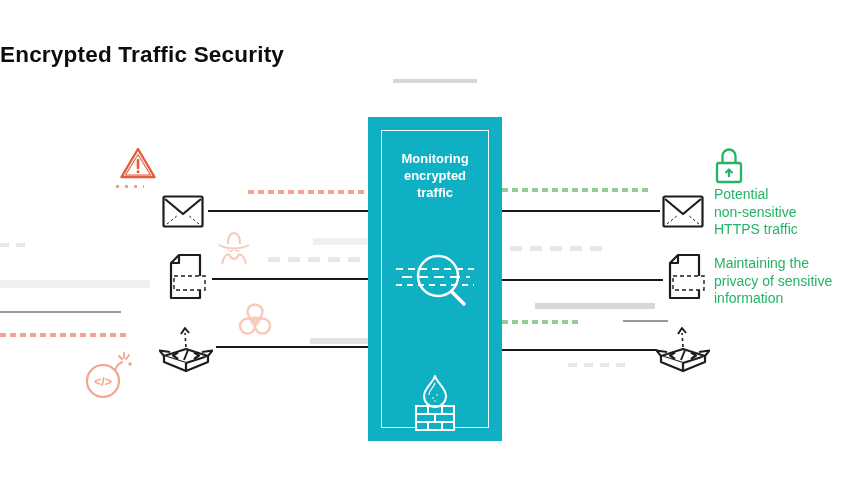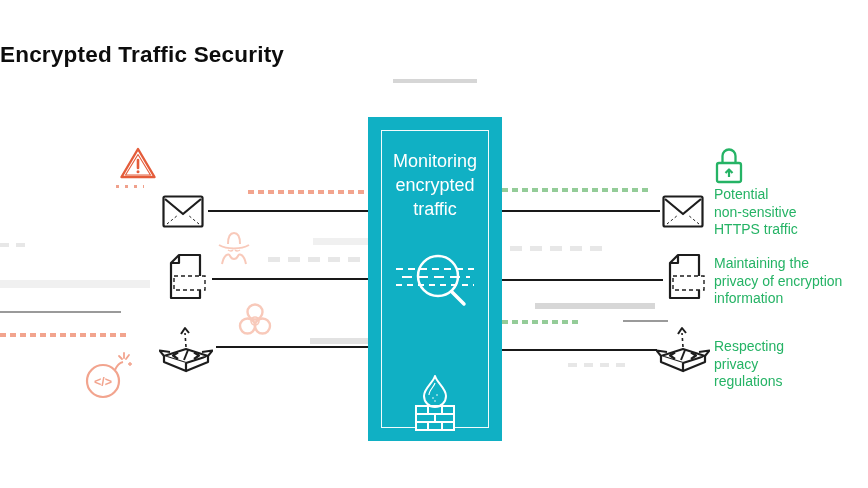--- a/index.html
+++ b/index.html
@@ -8,21 +8,21 @@
   .abs{position:absolute;}
   
   .title{left:0;top:42px;width:868px;text-align:left;font-size:22.5px;font-weight:700;
          color:#0d0d0d;letter-spacing:.2px;}
   .title-underline{left:393px;top:79px;width:84px;height:4px;background:#d6d6d6;}
   
   .panel{left:368px;top:117px;width:134px;height:324px;background:#10b0c4;z-index:3;}
   .panel-border{position:absolute;left:13px;top:13px;right:13px;bottom:13px;
                 border:1.5px solid rgba(255,255,255,.95);}
   .panel-label{position:absolute;left:0;top:33px;width:100%;text-align:center;color:#ffffff;
-               font-size:18px;font-weight:400;line-height:1.32;}
+               font-size:13px;font-weight:700;line-height:1.32;}
   .firewall-wrap{position:absolute;left:47px;top:288px;width:40px;height:26px;background:#10b0c4;z-index:2;}
   
   .lz{z-index:1;}
   .solid-line{height:2px;background:#191919;}
   .thin-gray-line{height:1.6px;background:#9a9a9a;}
   .dash-salmon{height:4px;background:repeating-linear-gradient(90deg,#f2a48e 0 6px,transparent 6px 10px);}
   .dash-green{height:4px;background:repeating-linear-gradient(90deg,#94cc98 0 6px,transparent 6px 10px);}
   .dash-gray{height:5px;background:repeating-linear-gradient(90deg,#e7e7e7 0 12px,transparent 12px 20px);}
   .dash-gray-sm{height:4px;background:repeating-linear-gradient(90deg,#e7e7e7 0 9px,transparent 9px 16px);}
   .bar-light{background:#f0f0f0;}
@@ -202,35 +202,32 @@
 
   <div class="abs icon" style="left:666px;top:253px;">
     <svg width="42" height="48" viewBox="0 0 42 48" stroke="#1d1d1d" fill="#ffffff">
       <path d="M12,2 H33 V45 H4 V10 Z" stroke-width="2.2" stroke-linejoin="round"></path>
       <path d="M12,2 V10 H4" fill="none" stroke-width="2.2" stroke-linejoin="round"></path>
       <rect x="7" y="23" width="31" height="14" stroke-width="1.4" stroke-dasharray="4 3"></rect>
     </svg>
   </div>
 
   <div class="abs right-caption multiline" style="left:714px;top:255px;">Maintaining the
-privacy of encryption
+privacy of sensitive
 information</div>
 
   <div class="abs icon" style="left:656px;top:324px;">
     <svg width="54" height="50" viewBox="0 0 54 50" stroke="#1d1d1d" fill="none">
       <path d="M27,23 L26,9" stroke-width="1.6" stroke-dasharray="3 3"></path>
       <path d="M22,10 L26,4 L30,9" stroke-width="2" stroke-linejoin="round"></path>
       <polygon points="5,32 27,25 49,32 27,39" fill="#ffffff" stroke-width="2.2" stroke-linejoin="round"></polygon>
       <path d="M5,32 L5,38 L27,47 L27,39" fill="#ffffff" stroke-width="2.2" stroke-linejoin="round"></path>
       <path d="M49,32 L49,38 L27,47" fill="#ffffff" stroke-width="2.2" stroke-linejoin="round"></path>
       <path d="M5,32 L0.5,26.5 L11,28" stroke-width="2" stroke-linejoin="round"></path>
       <path d="M49,32 L53.5,26.5 L43,28" stroke-width="2" stroke-linejoin="round"></path>
       <path d="M19,35 L14,31.5 L19,28.5" stroke-width="2.2" stroke-linejoin="round"></path>
       <path d="M35,35 L40,31.5 L35,28.5" stroke-width="2.2" stroke-linejoin="round"></path>
       <path d="M29,26 L25,36" stroke-width="2"></path>
     </svg>
   </div>
 
-  <div class="abs right-caption multiline" style="left:714px;top:338px;">Respecting
-privacy
-regulations</div>
 
 </div>
 
 </body></html>

